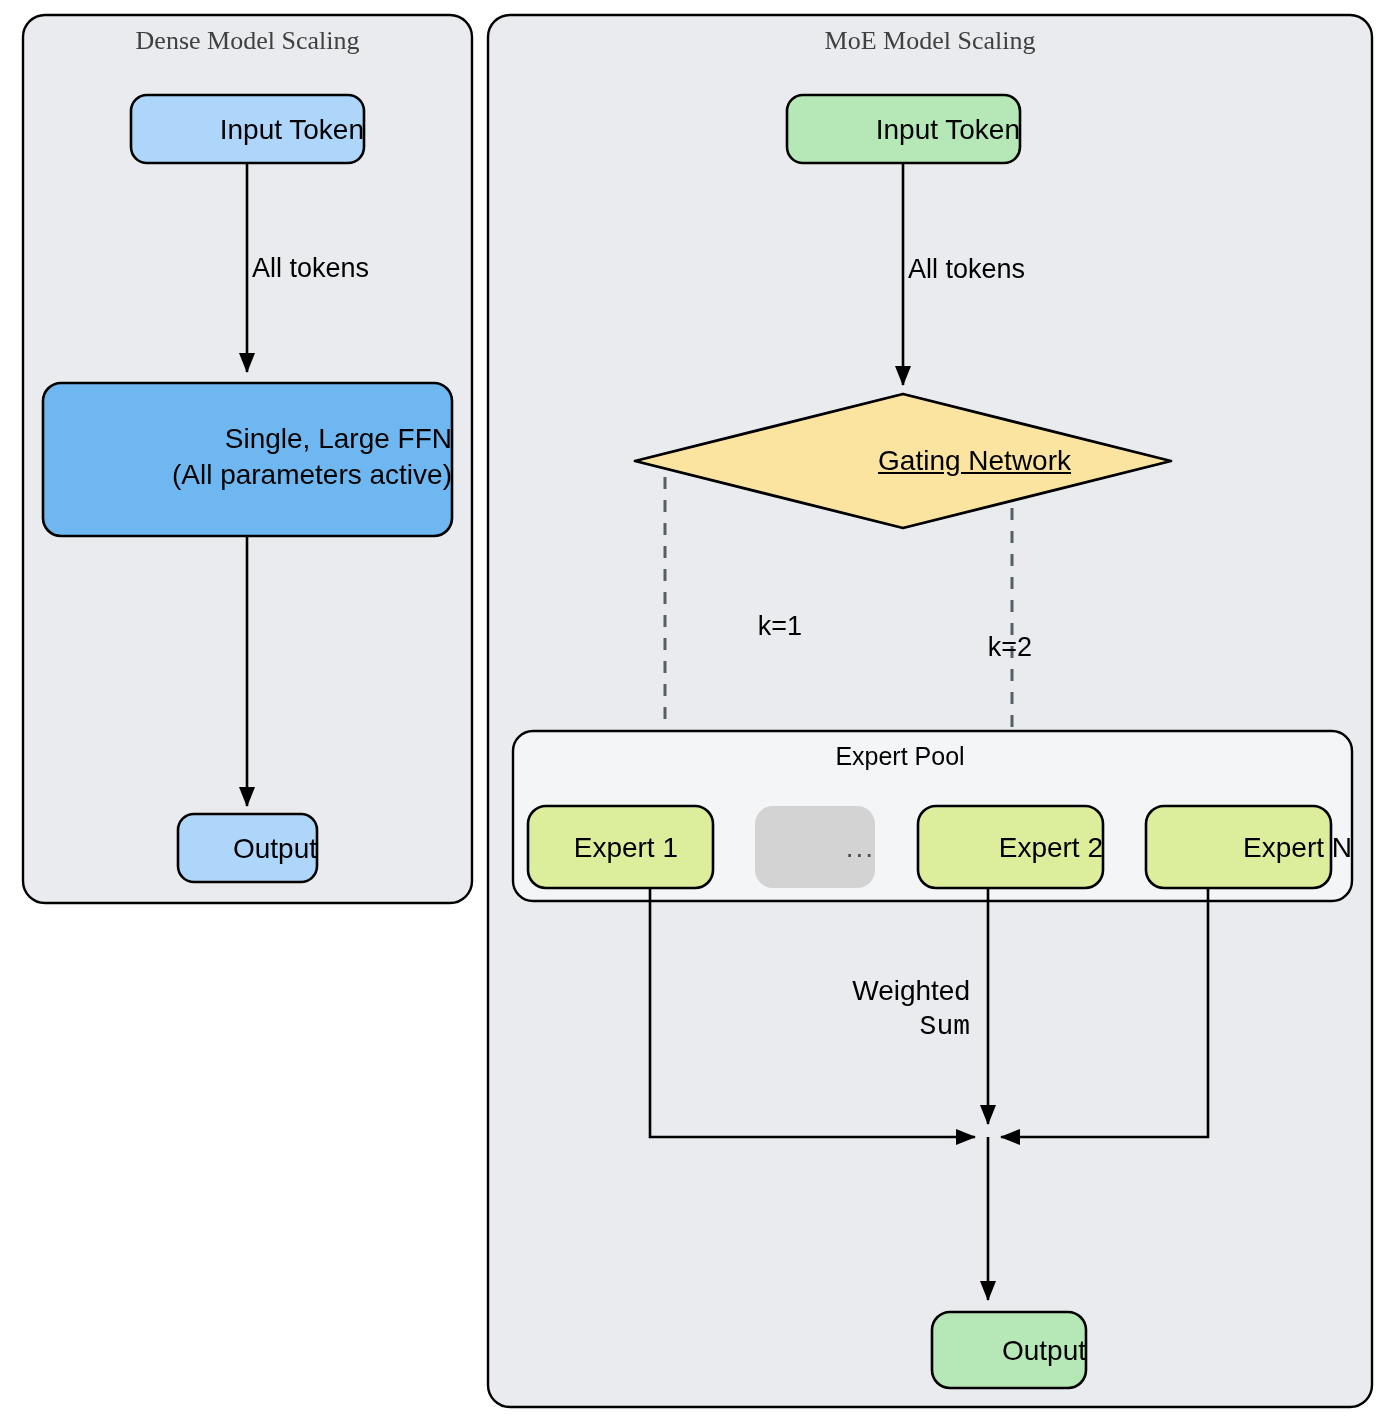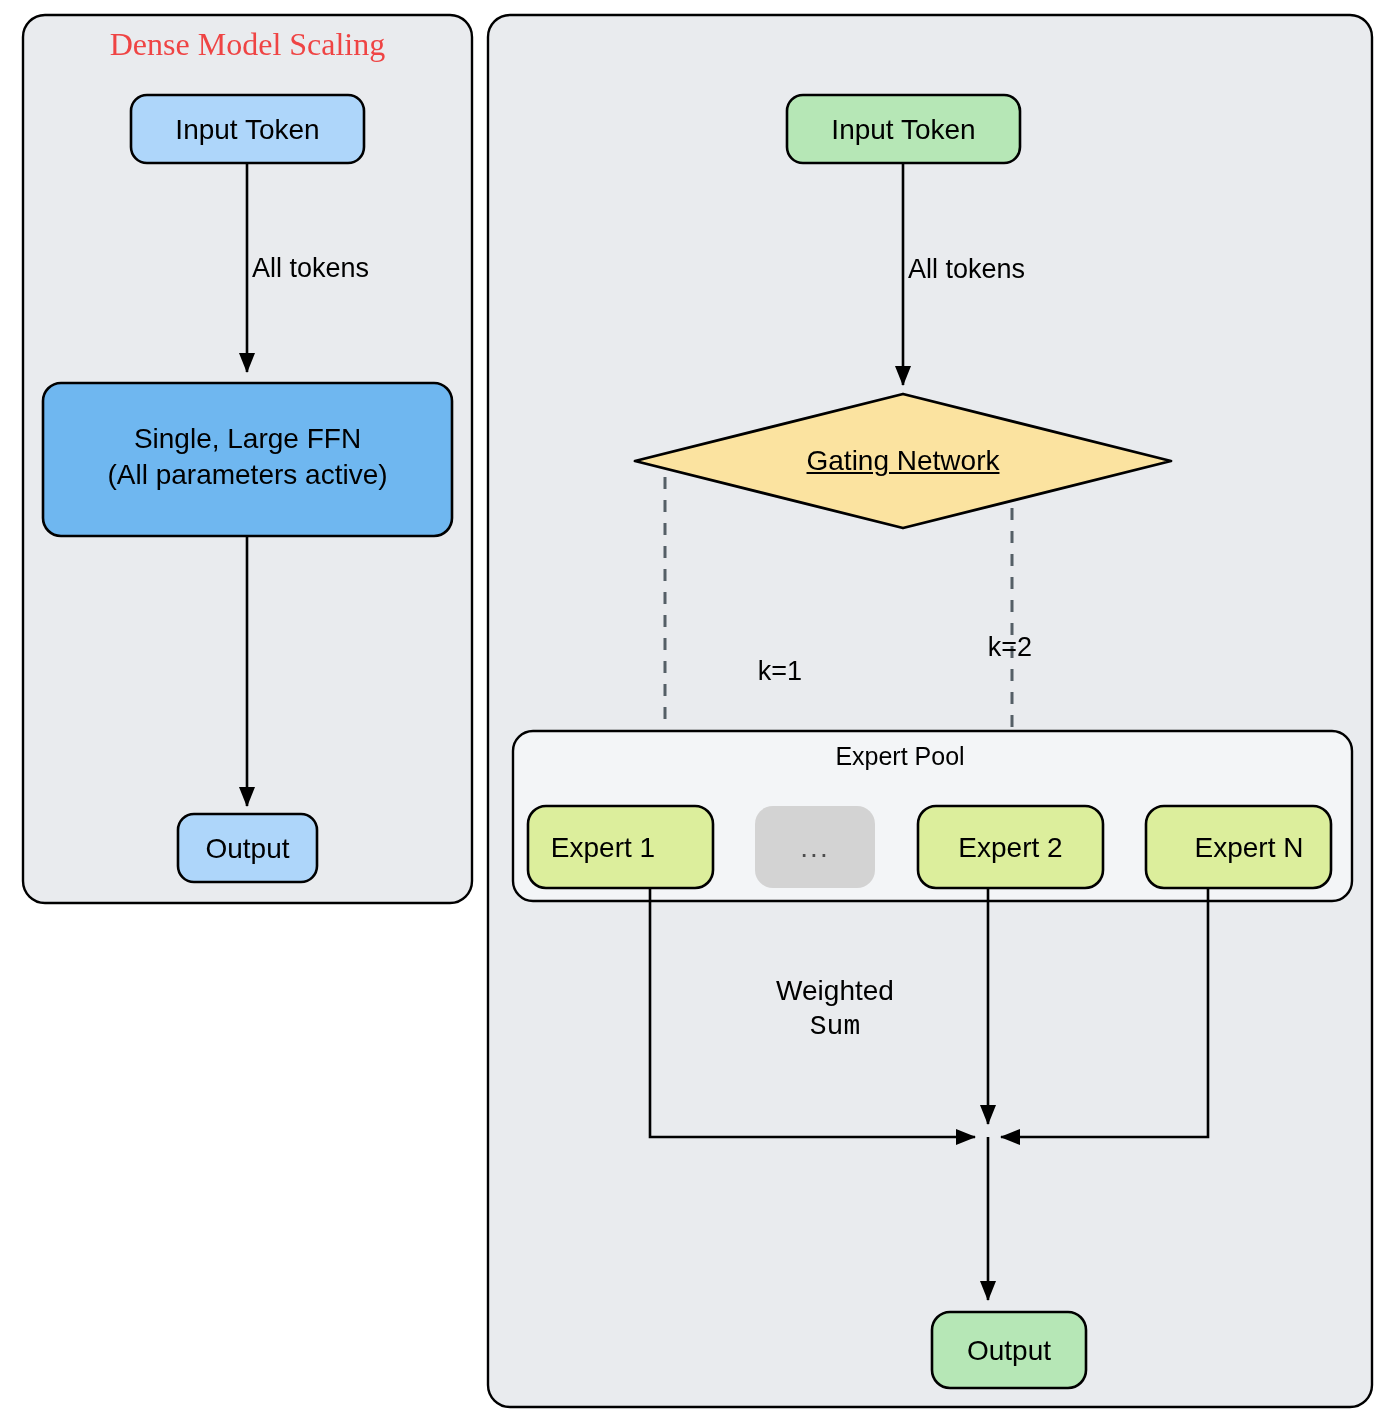--- a/index.html
+++ b/index.html
@@ -18,22 +18,22 @@
   svg.layer {
     position: absolute;
     left: 0;
     top: 0;
     width: 1384px;
     height: 1424px;
   }
   .panel-title {
     position: absolute;
     font-family: "Liberation Serif", serif;
-    font-size: 32px;
-    color: #ef4444;
+    font-size: 26px;
+    color: #404040;
     text-align: center;
     white-space: nowrap;
   }
   .node-label {
     position: absolute;
     color: #000000;
     text-align: center;
     white-space: pre;
     line-height: 1.22;
     pointer-events: none;
@@ -45,21 +45,21 @@
     white-space: pre;
     line-height: 1.22;
   }
   .subgraph-title {
     position: absolute;
     color: #000000;
     text-align: center;
     white-space: nowrap;
     font-size: 25px;
   }
-  .fs28 { font-size: 28px; }
+  .fs28 { font-size: 28px; text-align: right; }
   .fs27 { font-size: 27px; }
   .ellipsis-label {
     color: #4d4d4d;
     letter-spacing: 2px;
   }
 </style>
 </head>
 <body>
 
 <div id="root">
@@ -163,28 +163,29 @@
 
   <div class="node-label fs28" style="left:131px; top:113px; width:233px;">Input Token</div>
 
   <div class="edge-label fs27" style="left:252px; top:252px; width:220px; text-align:left;">All tokens</div>
 
   <div class="node-label fs28" style="left:43px; top:422px; width:409px;">Single, Large FFN</div>
   <div class="node-label fs28" style="left:43px; top:458px; width:409px;">(All parameters active)</div>
 
   <div class="node-label fs28" style="left:178px; top:832px; width:139px;">Output</div>
 
+  <div class="panel-title" style="left:488px; top:26px; width:884px;">MoE Model Scaling</div>
 
   <div class="node-label fs28" style="left:787px; top:113px; width:233px;">Input Token</div>
 
   <div class="edge-label fs27" style="left:908px; top:253px; width:260px; text-align:left;">All tokens</div>
 
   <div class="node-label fs28" style="left:735px; top:444px; width:336px;text-decoration:underline;">Gating Network</div>
 
-  <div class="edge-label fs27" style="left:700px; top:655px; width:160px; ">k=1</div>
+  <div class="edge-label fs27" style="left:700px; top:610px; width:160px; ">k=1</div>
   <div class="edge-label fs27" style="left:930px; top:631px; width:160px; text-align:center;">k=2</div>
 
   <div class="subgraph-title" style="left:513px; top:742px; width:774px;">Expert Pool</div>
 
   <div class="node-label fs28" style="left:528px; top:831px; width:150px;">Expert 1</div>
   <div class="node-label fs28 ellipsis-label" style="left:755px; top:831px; width:120px;">...</div>
   <div class="node-label fs28" style="left:918px; top:831px; width:185px;">Expert 2</div>
   <div class="node-label fs28" style="left:1146px; top:831px; width:206px;">Expert N</div>
 
   <div class="edge-label fs28" style="left:700px; top:974px; width:270px;">Weighted</div>

